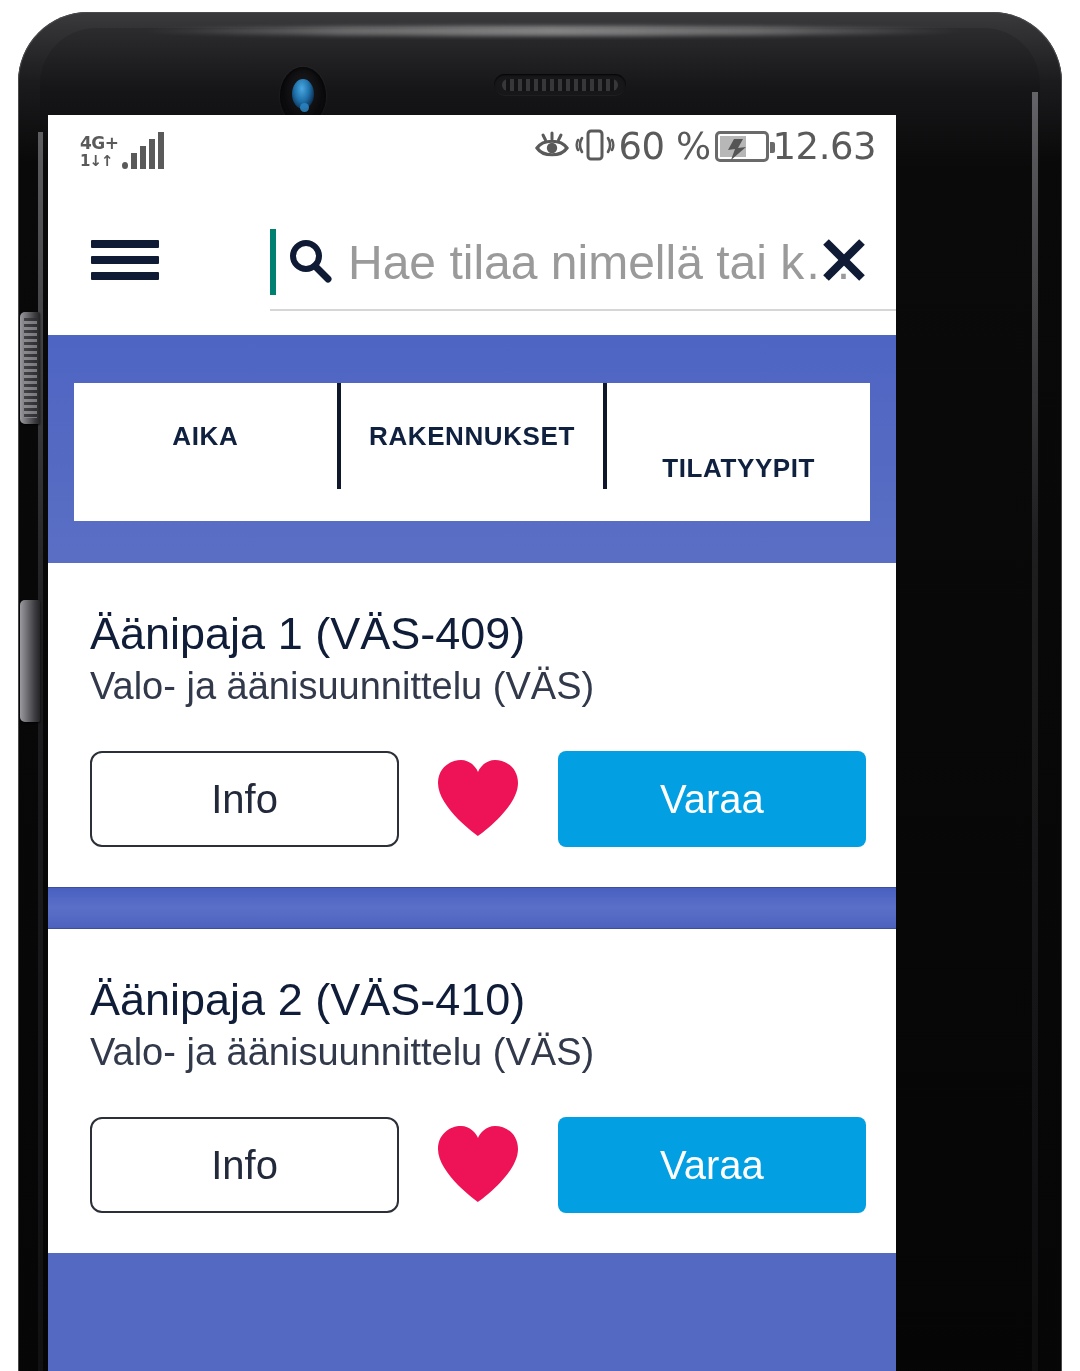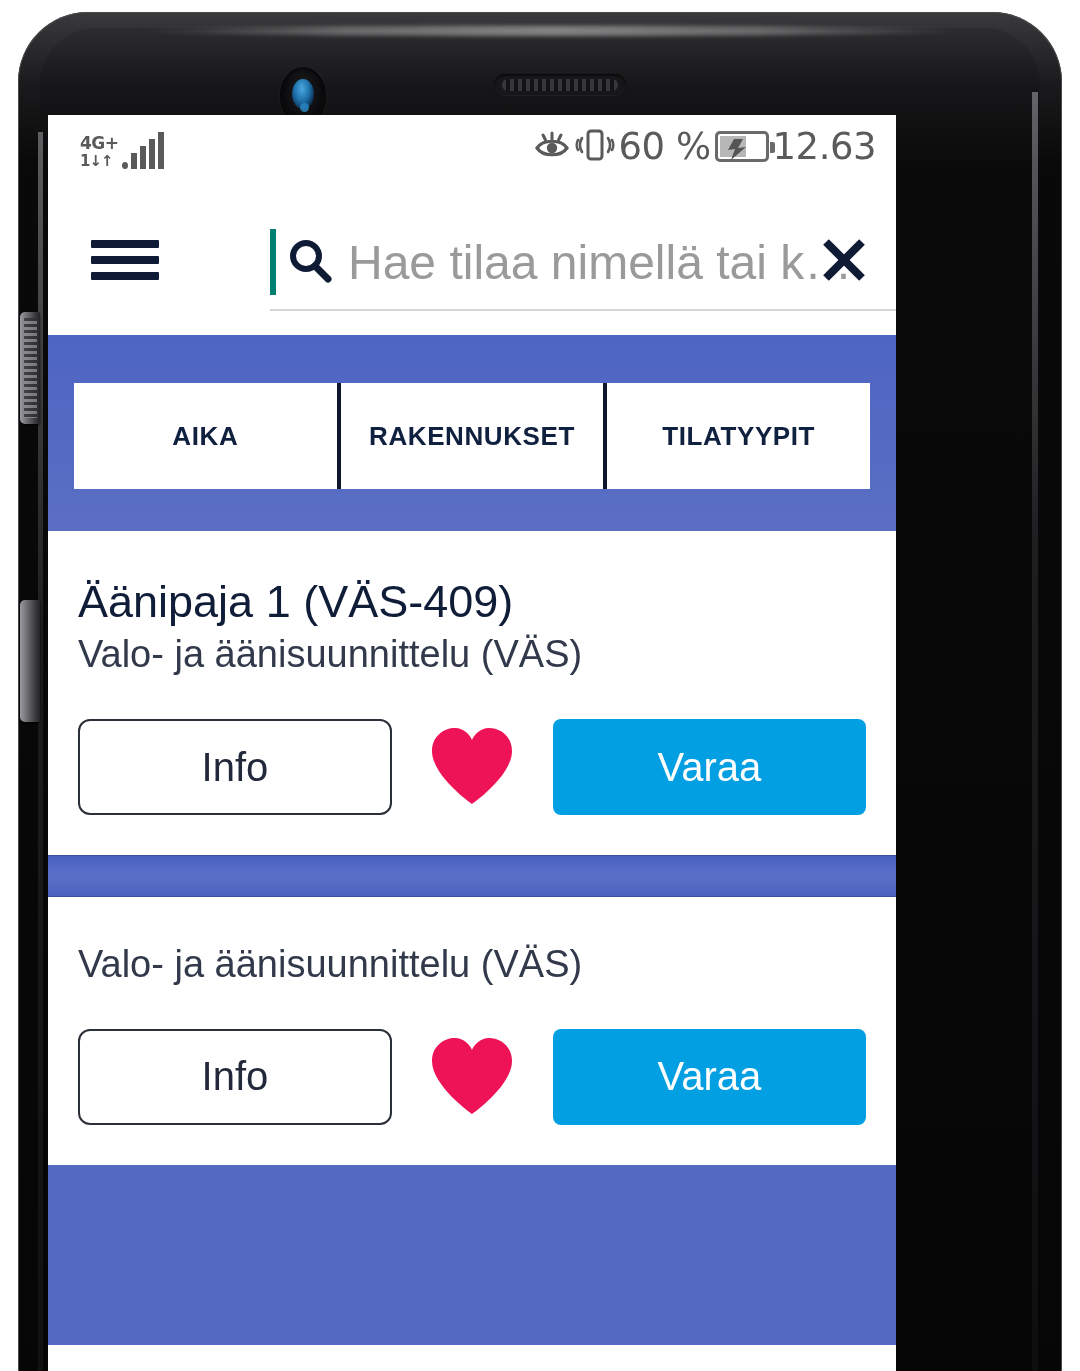--- a/index.html
+++ b/index.html
@@ -283,26 +283,26 @@
     border-right: 4px solid #0f172a;
     box-sizing: border-box;
     font-family: "Liberation Sans", sans-serif;
     font-weight: bold;
     font-size: 26px;
     letter-spacing: .6px;
     color: #10203f;
     cursor: pointer;
     white-space: nowrap;
   }
-  .tab:last-child { border-right: none; }
+  .tab:last-child { border-right: none; margin-top: 32px; }
 
   
   .card {
     background: #ffffff;
-    padding: 46px 30px 40px 30px;
+    padding: 46px 30px 40px 42px;
     box-sizing: border-box;
   }
   .card-title {
     font-family: "Liberation Sans", sans-serif;
     font-size: 45px;
     color: #101d38;
     line-height: 1.12;
     margin: 0 0 6px 0;
     white-space: nowrap;
   }
@@ -481,20 +481,21 @@
             <path d="M44 78 C44 78, 4 50, 4 25 C4 10, 16 2, 27 2 C36 2, 42 9, 44 14 C46 9, 52 2, 61 2 C72 2, 84 10, 84 25 C84 50, 44 78, 44 78 Z" fill="#ee1256"></path>
           </svg>
         </div>
         <div class="btn-varaa">Varaa</div>
       </div>
     </div>
 
     <div class="band"></div>
 
     <div class="card">
+      <div class="card-title">Äänipaja 2 (VÄS-410)</div>
       <div class="card-sub">Valo- ja äänisuunnittelu (VÄS)</div>
       <div class="card-actions">
         <div class="btn-info">Info</div>
         <div class="fav">
           <svg width="88" height="82" viewBox="0 0 88 82">
             <path d="M44 78 C44 78, 4 50, 4 25 C4 10, 16 2, 27 2 C36 2, 42 9, 44 14 C46 9, 52 2, 61 2 C72 2, 84 10, 84 25 C84 50, 44 78, 44 78 Z" fill="#ee1256"></path>
           </svg>
         </div>
         <div class="btn-varaa">Varaa</div>
       </div>

